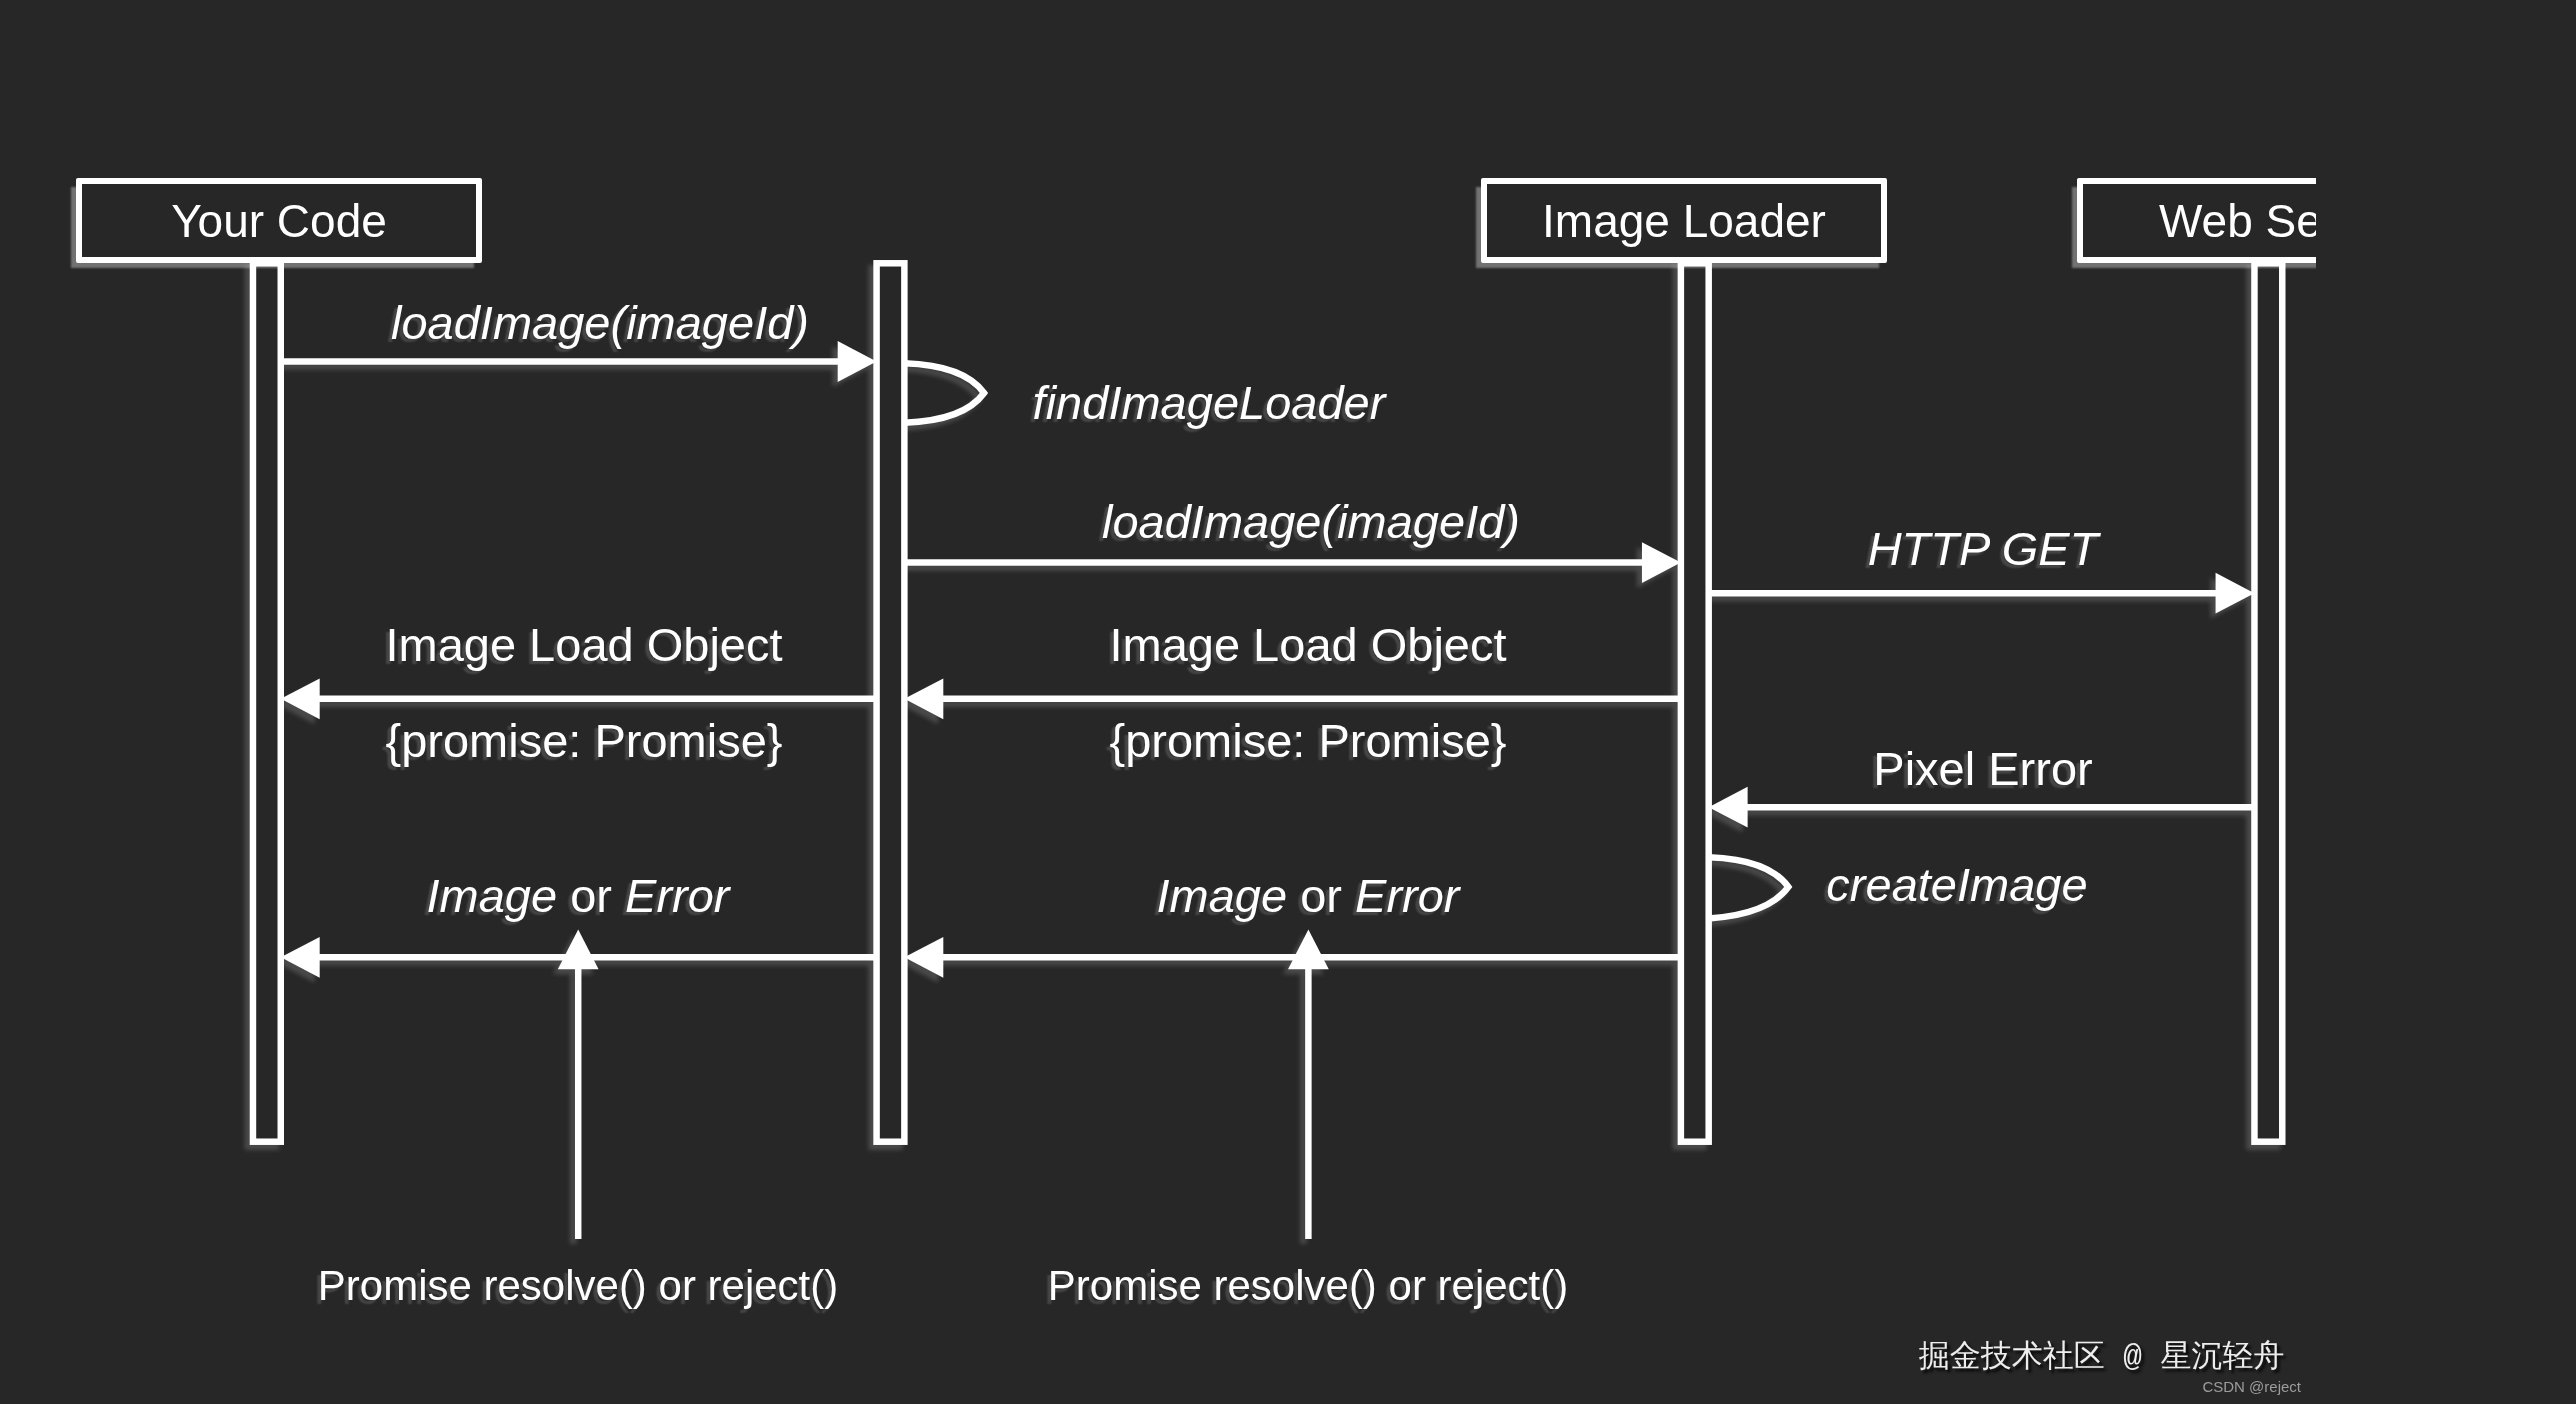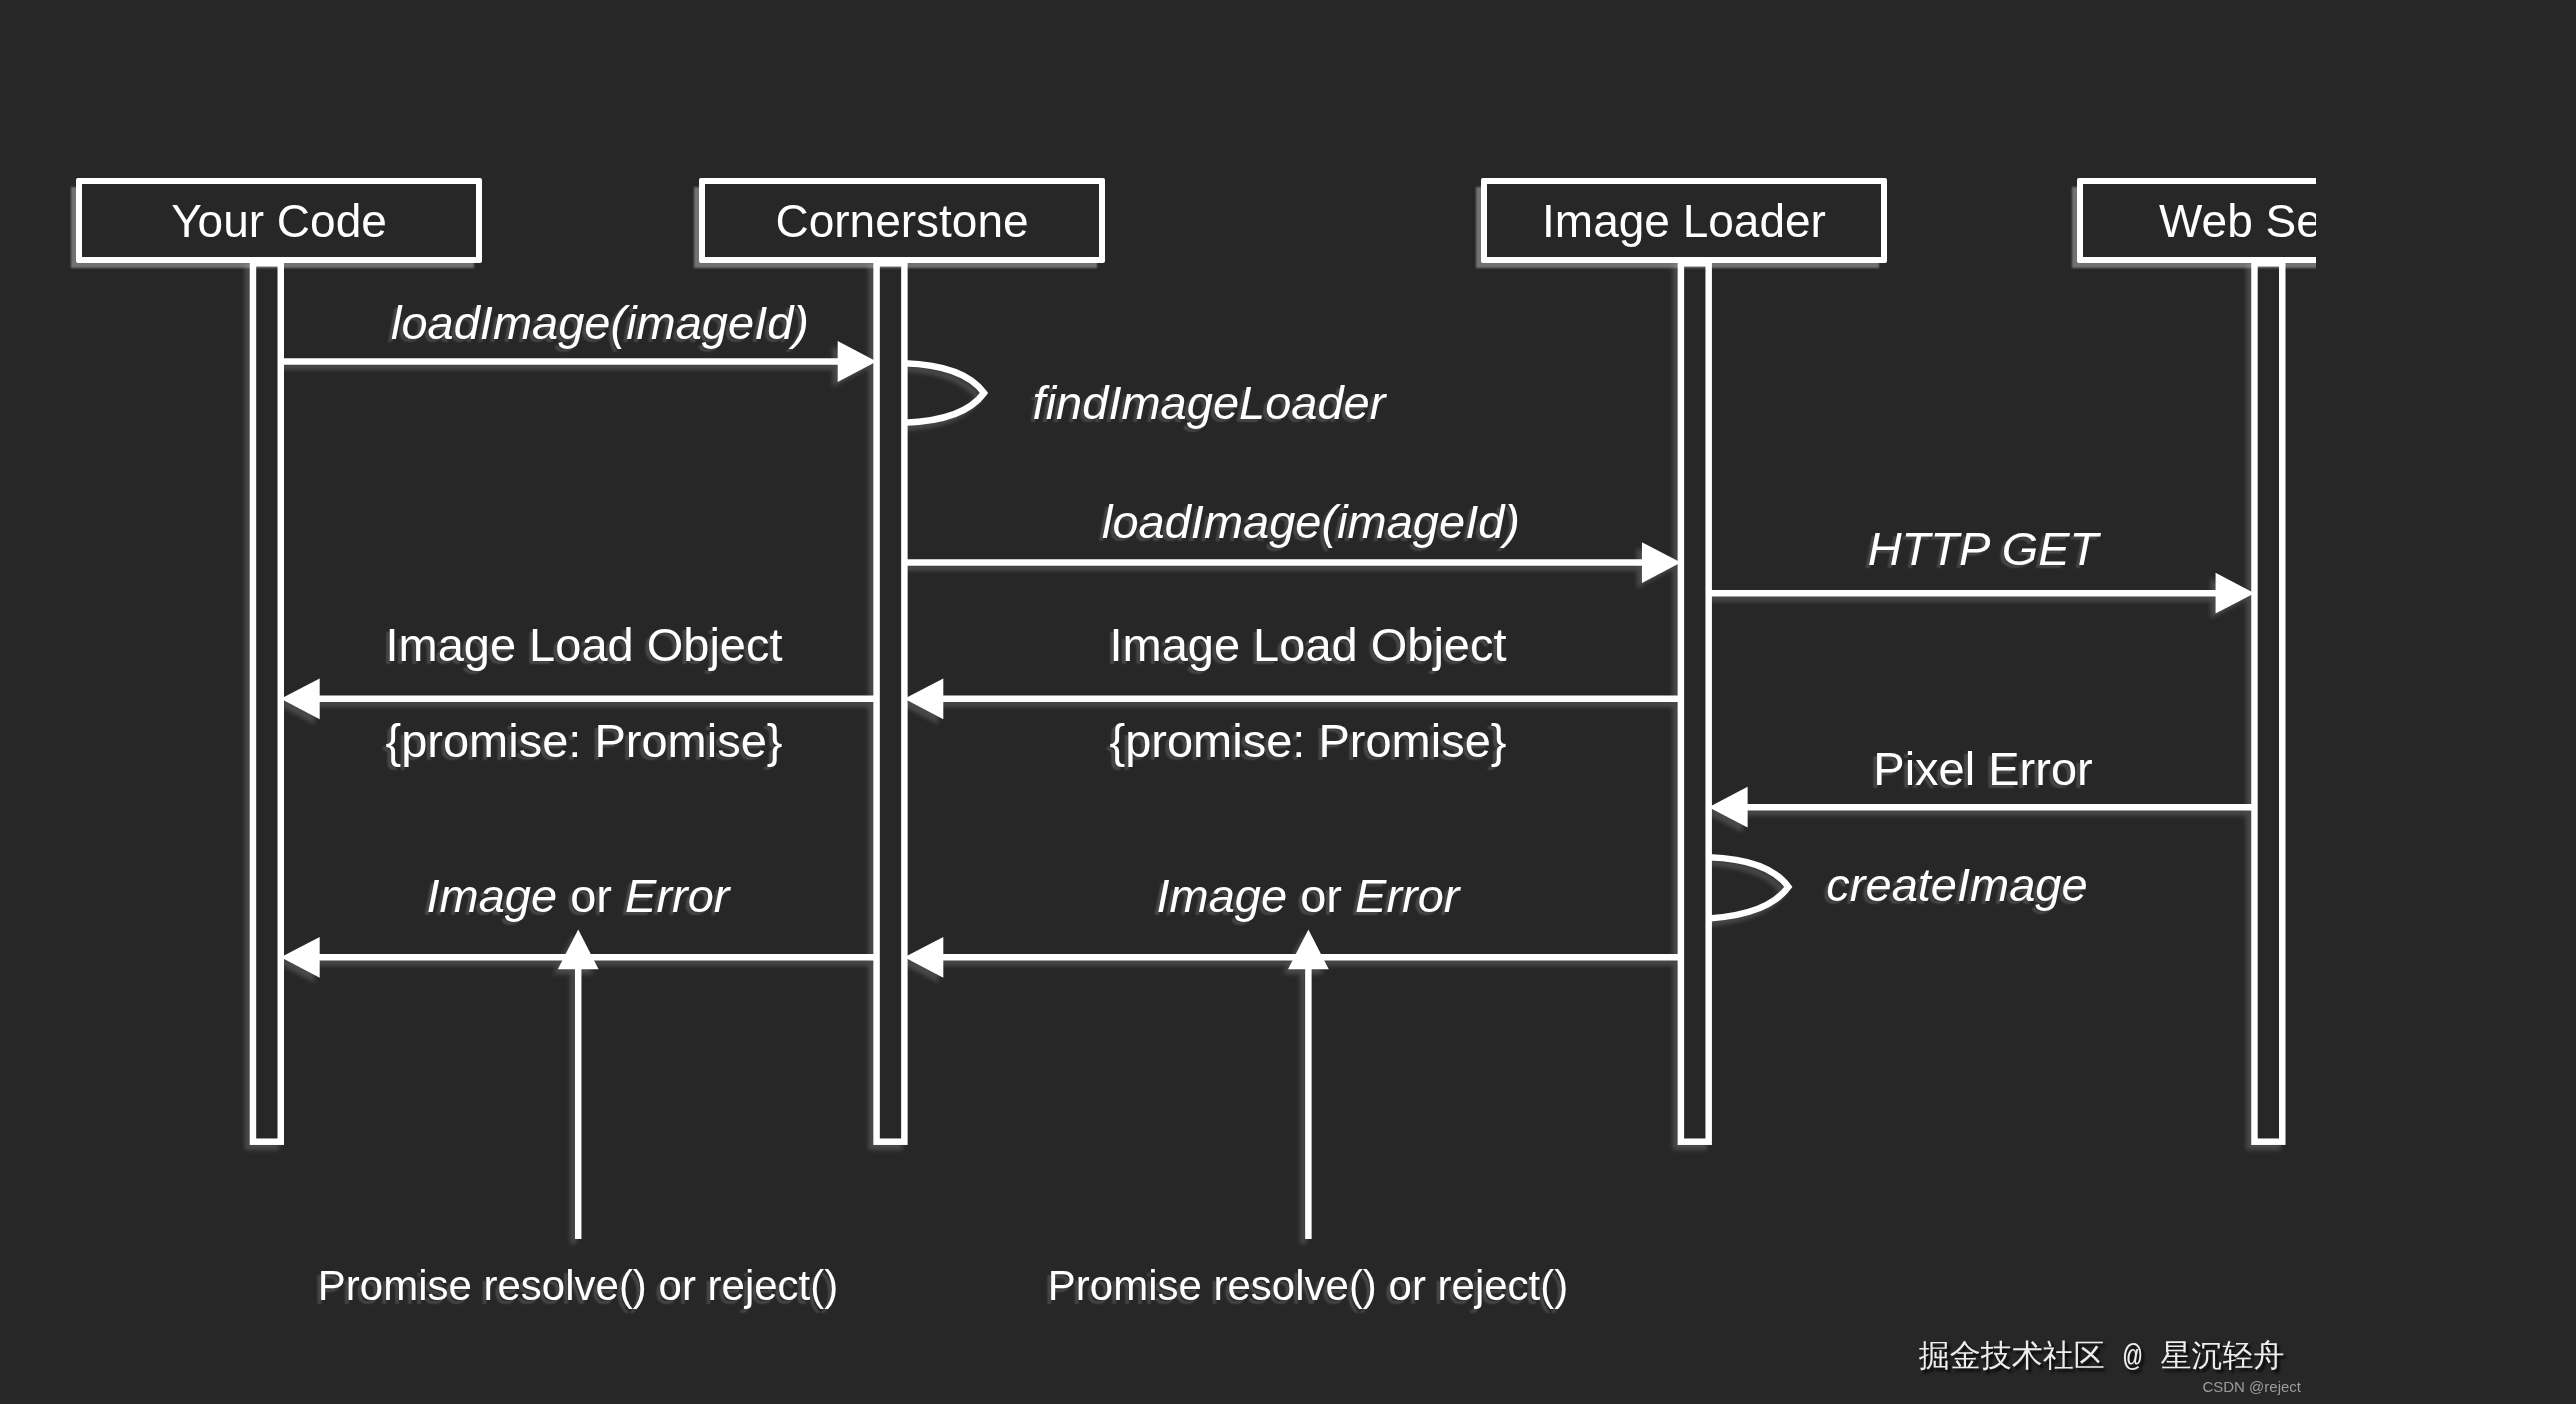--- a/index.html
+++ b/index.html
@@ -105,23 +105,20 @@
     <rect x="1814" y="284" width="30" height="948" fill="#272727" stroke="#ffffff" stroke-width="7"></rect>
     <rect x="2433" y="284" width="30" height="948" fill="#272727" stroke="#ffffff" stroke-width="7"></rect>
 
     <path d="M 976 392 Q 1040 394 1062 424 Q 1040 454 976 456" fill="none" stroke="#ffffff" stroke-width="7"></path>
     <path d="M 1844 925 Q 1908 927 1930 957 Q 1908 987 1844 991" fill="none" stroke="#ffffff" stroke-width="7"></path>
   </svg>
 
   <div class="actor-box" style="left:76px">
       <span>Your Code</span>
     </div>
-  <div class="actor-box" style="left:699px">
-      <span>Cornerstone</span>
-    </div>
   <div class="actor-box" style="left:1481px">
       <span>Image Loader</span>
     </div>
   <div class="actor-box" style="left:2077px">
       <span>Web Server</span>
     </div>
 
   <div class="lbl it" style="left:600px; top:322px">loadImage(imageId)</div>
   <div class="lbl it" style="left:1209px; top:402px">findImageLoader</div>
   <div class="lbl it" style="left:1311px; top:521px">loadImage(imageId)</div>

